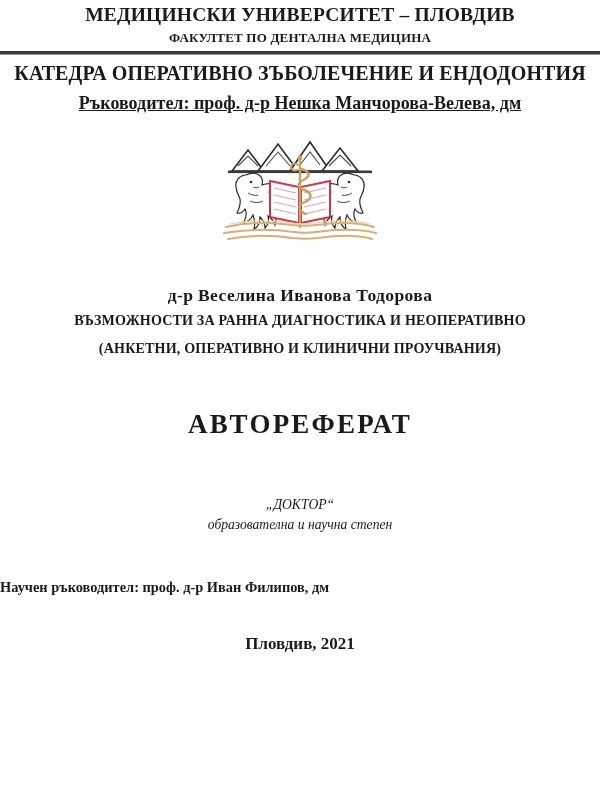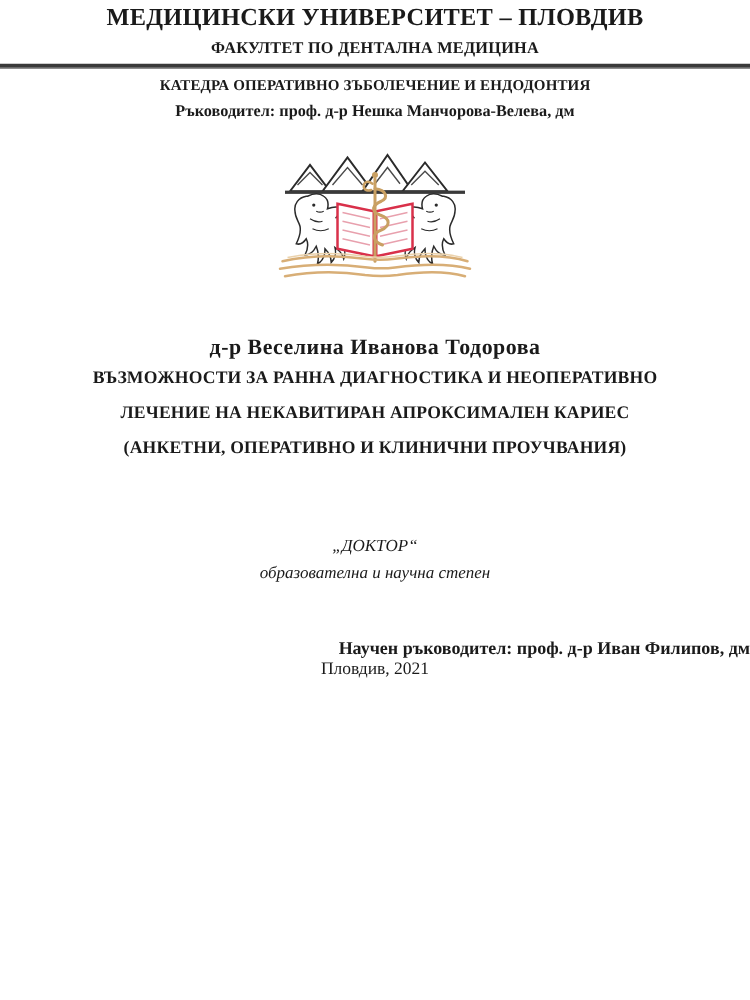--- a/index.html
+++ b/index.html
@@ -47,32 +47,33 @@
     white-space: nowrap;
   }
   .rule {
     width: 100%;
     height: 3px;
     background: #3a3a3a;
     border-bottom: 1px solid #9a9a9a;
     margin: 3px 0 5px 0;
   }
   .dept-line {
-    font-size: 12px;
+    font-size: 20px;
     font-weight: bold;
     letter-spacing: 0.1px;
     line-height: 1.35;
     white-space: nowrap;
   }
   .head-line {
-    font-size: 13px;
+    font-size: 18px;
     font-weight: bold;
     line-height: 1.4;
     margin-top: 4px;
     white-space: nowrap;
+    text-decoration: underline;
   }
 
   
   .logo-wrap {
     display: flex;
     justify-content: center;
     margin-top: 19px;
   }
   .logo {
     width: 180px;
@@ -127,31 +128,32 @@
   .specialty {
     text-align: center;
     font-size: 13.4px;
     margin-top: 39px;
     white-space: nowrap;
   }
   .specialty .lbl { font-weight: bold; }
   .specialty .val { font-weight: normal; }
 
   .supervisor {
-    text-align: right;
+    text-align: left;
     font-size: 14.4px;
     font-weight: bold;
     margin-top: 43px;
     white-space: nowrap;
   }
 
   .place-year {
     text-align: center;
-    font-size: 14px;
-    font-weight: normal;
+    font-size: 17px;
+    font-weight: bold;
+    margin-top: 38px;
     white-space: nowrap;
   }
 </style>
 </head>
 <body>
 
 <div class="page">
 
   <div class="masthead">
     <div class="uni-line">МЕДИЦИНСКИ УНИВЕРСИТЕТ – ПЛОВДИВ</div>
@@ -252,24 +254,24 @@
       <g stroke="#EBD2AC" fill="none" stroke-width="1.2">
         <path d="M20 89 c20 -4 42 -4 62 -1 c8 1 16 1 24 0 c20 -3 38 -3 54 1"></path>
       </g>
     </svg>
   </div>
 
   <div class="author">д-р Веселина Иванова Тодорова</div>
 
   <div class="diss-title">
     <div class="tl">ВЪЗМОЖНОСТИ ЗА РАННА ДИАГНОСТИКА И НЕОПЕРАТИВНО</div>
-    <div class="tl">ЛЕЧЕНИЕ НА НЕКАВИТИРАН АПРОКСИМАЛЕН КАРИЕС</div>
     <div class="tl">(АНКЕТНИ, ОПЕРАТИВНО И КЛИНИЧНИ ПРОУЧВАНИЯ)</div>
   </div>
 
+  <div class="avtoreferat">АВТОРЕФЕРАТ</div>
 
   <div class="sub-italic">
     <div>„ДОКТОР“</div>
     <div>образователна и научна степен</div>
   </div>
 
 
   <div class="supervisor">Научен ръководител: проф. д-р Иван Филипов, дм</div>
 
   <div class="place-year">Пловдив, 2021</div>

